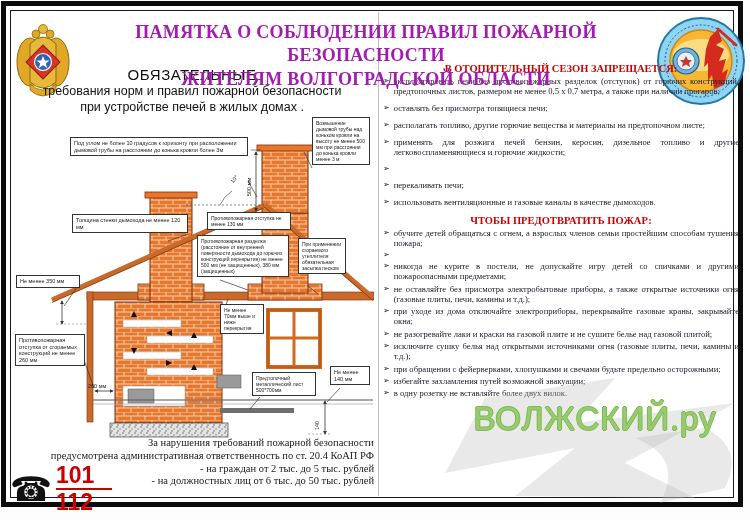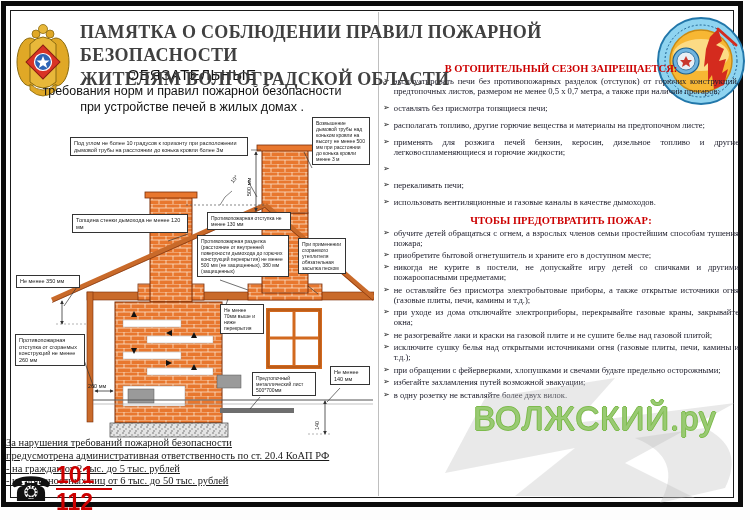--- a/index.html
+++ b/index.html
@@ -5,22 +5,22 @@
   html,body{margin:0;padding:0;}
   body{width:750px;height:520px;position:relative;background:#fdfdfd;overflow:hidden;
        font-family:"Liberation Serif",serif;color:#1c1c1c;}
   .frame-outer{position:absolute;left:1px;top:1px;width:742px;height:506px;
        border:5px solid #0b0b0b;box-sizing:border-box;background:#fff;}
   .frame-inner{position:absolute;left:10px;top:10px;width:724px;height:488px;
        border:1.5px solid #1a1a1a;box-sizing:border-box;}
   .divider{position:absolute;left:378px;top:12px;width:1px;height:484px;background:#bfbfbf;}
 
   
-  .title{position:absolute;left:80px;top:21px;width:572px;text-align:left;
-       color:#404040;font-weight:bold;font-size:18px;line-height:1.3;letter-spacing:.3px;z-index:3;}
+  .title{position:absolute;left:80px;top:21px;width:572px;text-align:center;
+       color:#a21caf;font-weight:bold;font-size:18px;line-height:1.3;letter-spacing:.3px;z-index:3;}
   .emblem-left{position:absolute;left:14px;top:22px;width:58px;height:80px;}
   .emblem-right{position:absolute;left:656px;top:15px;width:90px;height:92px;}
 
   
   .left-heading{position:absolute;left:14px;top:66px;width:356px;text-align:center;
        font-family:"Liberation Sans",sans-serif;color:#111;}
   .left-heading .l1{font-size:15px;letter-spacing:.5px;margin-bottom:1px;}
   .left-heading .l2,.left-heading .l3{font-size:12.5px;line-height:1.25;}
 
   
@@ -28,22 +28,22 @@
   .diagram svg{position:absolute;left:0;top:0;}
   .callout{position:absolute;background:#fff;border:1px solid #333;padding:2px 3px;
        font-family:"Liberation Sans",sans-serif;font-size:5.5px;line-height:1.2;color:#222;
        box-sizing:border-box;z-index:2;}
   .c-sm{font-size:5px;}
   .dim{position:absolute;font-family:"Liberation Sans",sans-serif;font-size:5.5px;color:#222;
        white-space:nowrap;z-index:2;}
   .rot{transform:rotate(-90deg);transform-origin:left top;}
 
   
-  .legal{position:absolute;left:6px;top:437px;width:368px;text-align:left;
-       font-size:10.5px;line-height:1.22;color:#1a1a1a;text-decoration:underline;}
+  .legal{position:absolute;left:6px;top:437px;width:368px;text-align:right;
+       font-size:10.5px;line-height:1.22;color:#1a1a1a;}
   .phone-block{position:absolute;left:10px;top:464px;z-index:2;}
   .phone-icon{position:absolute;left:0;top:8px;font-size:34px;color:#111;
        font-family:"DejaVu Sans",sans-serif;line-height:1;}
   .phone-nums{position:absolute;left:46px;top:0;width:56px;
        font-family:"Liberation Sans",sans-serif;font-weight:bold;color:#CC0000;font-size:23px;line-height:1;}
   .phone-nums .p1{border-bottom:2.5px solid #CC0000;padding-bottom:1px;}
   .phone-nums .p2{padding-top:1px;}
 
   
   .right-col{position:absolute;left:383px;top:63px;width:356px;}
@@ -263,21 +263,20 @@
   </div>
 
   <div class="sec-title sec2-title">ЧТОБЫ ПРЕДОТВРАТИТЬ ПОЖАР:</div>
   <div class="s2">
     <div class="item">
         <span class="blt">➢</span>
         <span>обучите детей обращаться с огнем, а взрослых членов семьи простейшим способам тушения пожара;</span>
       </div>
     <div class="item">
         <span class="blt">➢</span>
-        <span>приобретите бытовой огнетушитель и храните его в доступном месте;</span>
       </div>
     <div class="item">
         <span class="blt">➢</span>
         <span>никогда не курите в постели, не допускайте игру детей со спичками и другими пожароопасными предметами;</span>
       </div>
     <div class="item">
         <span class="blt">➢</span>
         <span>не оставляйте без присмотра электробытовые приборы, а также открытые источники огня (газовые плиты, печи, камины и т.д.);</span>
       </div>
     <div class="item">

